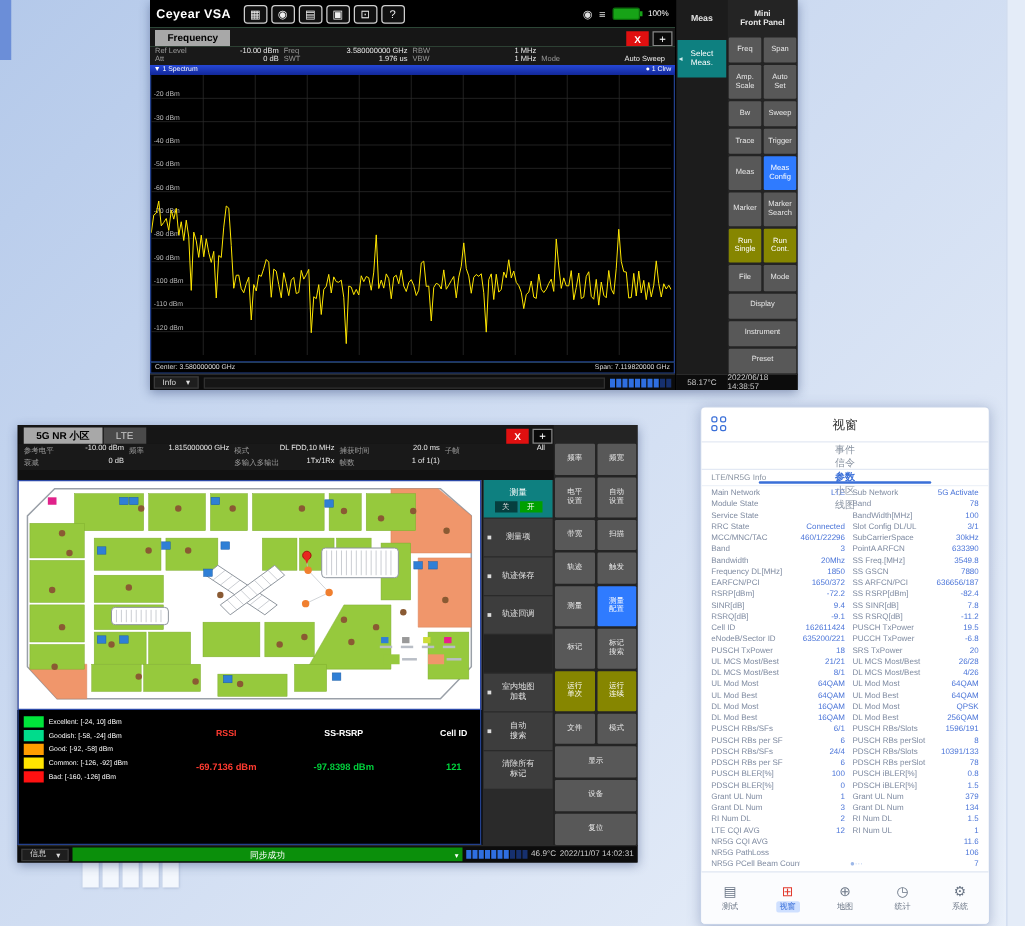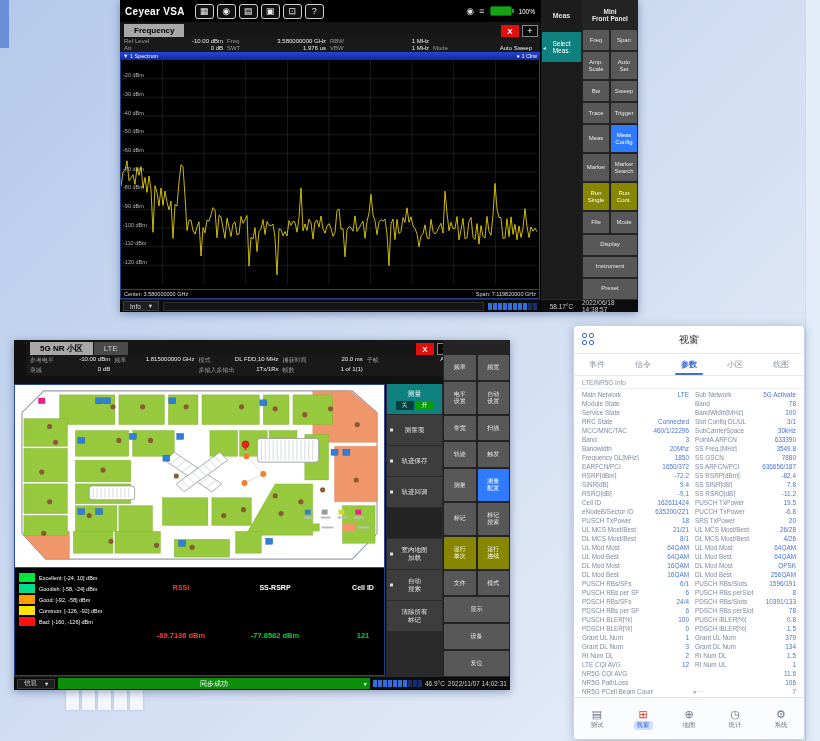--- a/index.html
+++ b/index.html
@@ -70,57 +70,57 @@
   .fpanel .hdr{height:30px;color:#e8e8e8;font-size:6.5px;font-weight:bold;display:flex;align-items:center;
                justify-content:center;text-align:center;white-space:pre-line;}
   .btn-grid{flex:1;display:grid;grid-template-columns:1fr 1fr;gap:2px;padding:0 1px;}
   .pbtn{background:#585858;color:#e8e8e8;font-size:6px;display:flex;flex-direction:column;align-items:center;
         justify-content:center;text-align:center;line-height:1.15;border-radius:1px;}
   .pbtn.wide{grid-column:1 / span 2;}
   .pbtn.blue{background:#2f7bff;color:#fff;}
   .pbtn.olive{background:#868600;color:#fff;}
 
   
-  .cw-top{position:absolute;left:12px;top:0;width:429px;}
+  .cw-top{position:absolute;left:1px;top:0;width:429px;}
   .cw-body{position:absolute;left:0;top:44px;width:429px;height:292px;display:flex;}
   .maparea{width:371px;height:184px;background:#fff;border:1px solid #2c49a8;position:relative;}
   .readout{position:absolute;left:0;top:228px;width:371px;height:108px;background:#000;border:1px solid #23408c;border-top:none;}
   .legend-list{position:absolute;left:4px;top:5px;display:flex;flex-direction:column;gap:2px;}
   .leg-row{display:flex;align-items:center;gap:4px;}
   .leg-sw{width:16px;height:9px;}
   .leg-tx{color:#fff;font-size:5.5px;}
   .ro-col{position:absolute;width:96px;text-align:center;}
   .ro-lab{font-size:7px;font-weight:bold;}
-  .ro-val{font-size:7.5px;font-weight:bold;margin-top:40px;}
+  .ro-val{font-size:7.5px;font-weight:bold;margin-top:18px;}
   .softcol{width:58px;background:#2a2a2a;display:flex;flex-direction:column;border-left:1px solid #000;}
   .soft-head{height:30px;background:#0e8080;margin:0 1px;display:flex;flex-direction:column;align-items:center;justify-content:center;}
   .soft-head .t{color:#fff;font-size:7px;}
   .togglerow{display:flex;gap:2px;margin-top:2px;}
   .tg{font-size:6px;padding:0 6px;color:#ddd;background:#063f3f;}
   .tg.on{background:#00a000;color:#fff;}
   .softitem{height:30px;margin:1px 1px 0;background:#3d3d3d;color:#e4e4e4;font-size:6.5px;display:flex;
             align-items:center;justify-content:center;text-align:center;white-space:pre-line;position:relative;line-height:1.2;}
   .softitem .dot{position:absolute;left:3px;top:50%;width:3px;height:3px;background:#ddd;transform:translateY(-50%);}
   .softitem.blank{background:#242424;}
   .cw-grid{position:absolute;right:0;top:0;width:67px;height:336px;background:#242424;display:flex;flex-direction:column;}
   .cw-grid .spacer{height:15px;}
   .cw-status{position:absolute;left:0;bottom:0;width:496px;height:14px;background:#0c0c0c;display:flex;
              align-items:center;gap:3px;padding:0 3px;color:#ccc;font-size:6.5px;border-top:1px solid #2a2a2a;}
   .syncbar{flex:1;height:11px;background:#0b8f0b;color:#fff;display:flex;align-items:center;justify-content:center;
            font-size:7px;position:relative;}
   .syncbar .dd{position:absolute;right:3px;font-size:6px;}
 
   
-  .pwin{left:573px;top:325px;width:232px;height:415px;background:#fff;border:1px solid #c7d3e8;border-radius:4px;
+  .pwin{left:560px;top:325px;width:232px;height:415px;background:#fff;border:1px solid #c7d3e8;border-radius:4px;
         box-shadow:0 2px 10px rgba(70,90,140,.35);display:flex;flex-direction:column;overflow:hidden;}
   .pw-head{height:28px;display:flex;align-items:center;border-bottom:1px solid #e3e9f4;padding:0 8px;}
   .gridicon{width:13px;height:13px;display:grid;grid-template-columns:5px 5px;grid-template-rows:5px 5px;gap:2px;}
   .gridicon span{border:1.3px solid #3a6fd8;border-radius:2px;}
   .pw-title{flex:1;text-align:center;font-size:10px;color:#333;margin-right:13px;}
-  .pw-tabs{height:22px;display:flex;border-bottom:1px solid #e3e9f4;}
+  .pw-tabs{height:22px;display:flex;border-bottom:1px solid #e3e9f4;flex-direction:column;}
   .pw-tab{flex:1;display:flex;align-items:center;justify-content:center;font-size:8px;color:#8a94a2;position:relative;}
   .pw-tab.active{color:#3a6fd8;font-weight:bold;}
   .pw-tab.active:after{content:"";position:absolute;bottom:0;left:20%;width:60%;height:2px;background:#3a6fd8;border-radius:2px;}
   .pw-section{height:13px;display:flex;align-items:center;padding:0 8px;font-size:6.5px;color:#8a94a2;
               border-bottom:1px solid #eef2f8;}
   .pw-rows{flex:1;padding:1px 8px 0;}
   .prw{display:flex;height:9px;align-items:center;font-size:6.4px;white-space:nowrap;}
   .prw .l{width:33%;color:#7e8aa0;overflow:hidden;}
   .prw .v{width:17%;text-align:right;color:#4a74d8;overflow:hidden;}
   .prw .l2{padding-left:6px;}
@@ -609,21 +609,21 @@
           <span class="leg-tx">Bad: [-160, -126] dBm</span>
         </div>
       </div>
     <div id="readout-cols">
         <div class="ro-col" style="left: 118px; top: 16px;">
           <div class="ro-lab" style="color: rgb(255, 59, 48);">RSSI</div>
           <div class="ro-val" style="color: rgb(255, 59, 48);">-69.7136 dBm</div>
         </div>
         <div class="ro-col" style="left: 212px; top: 16px;">
           <div class="ro-lab" style="color: rgb(255, 255, 255);">SS-RSRP</div>
-          <div class="ro-val" style="color: rgb(0, 210, 60);">-77.8582 dBm</div>
+          <div class="ro-val" style="color: rgb(0, 210, 60);">-97.8398 dBm</div>
         </div>
         <div class="ro-col" style="left: 300px; top: 16px;">
           <div class="ro-lab" style="color: rgb(255, 255, 255);">Cell ID</div>
           <div class="ro-val" style="color: rgb(0, 210, 60);">121</div>
         </div>
       </div>
   </div>
 
   <div class="cw-grid">
     <div class="spacer"></div>

